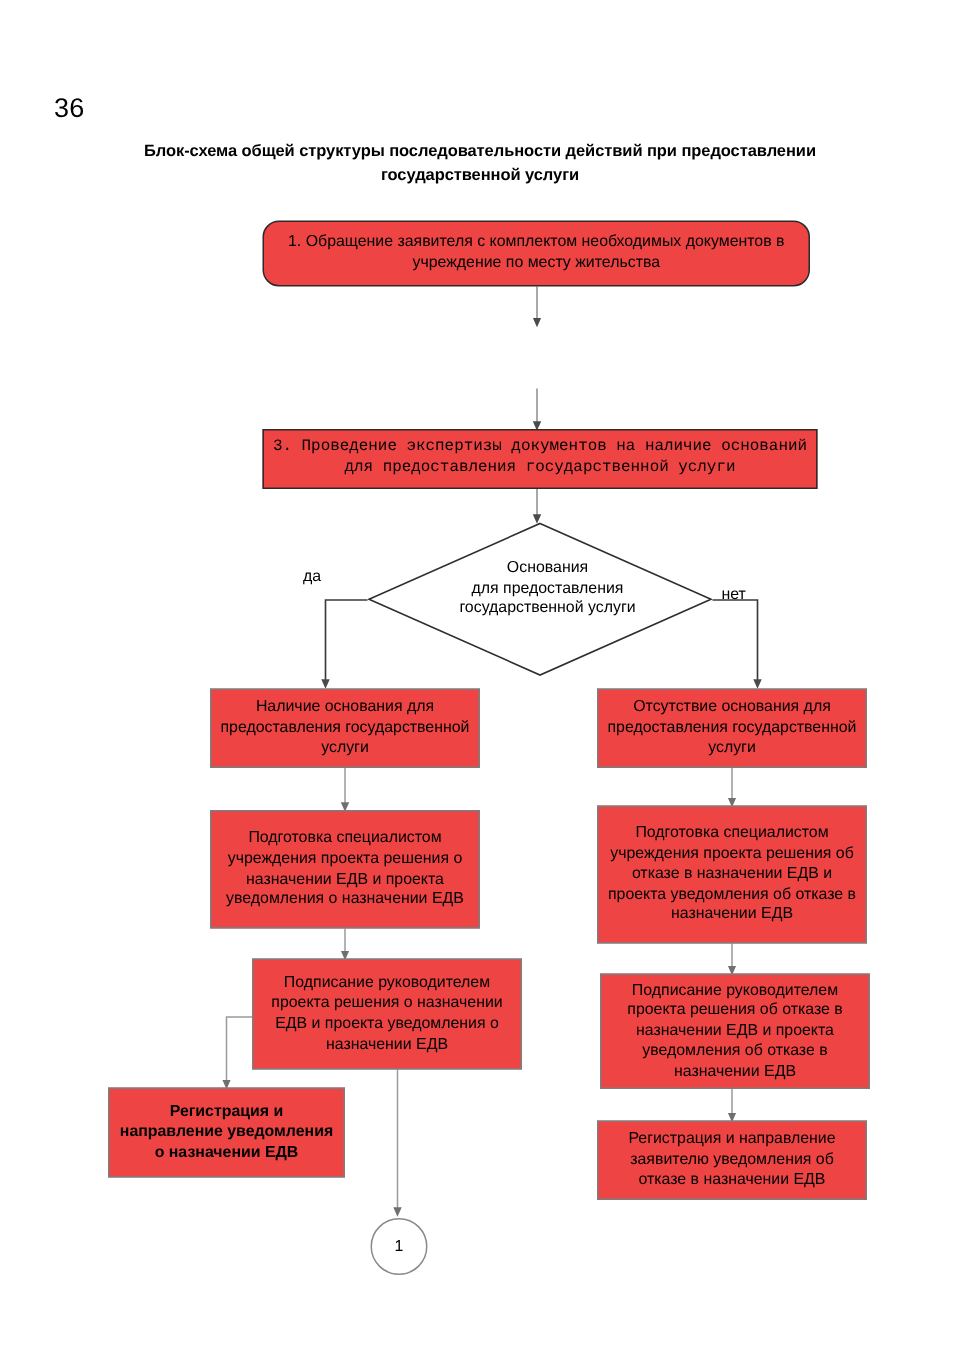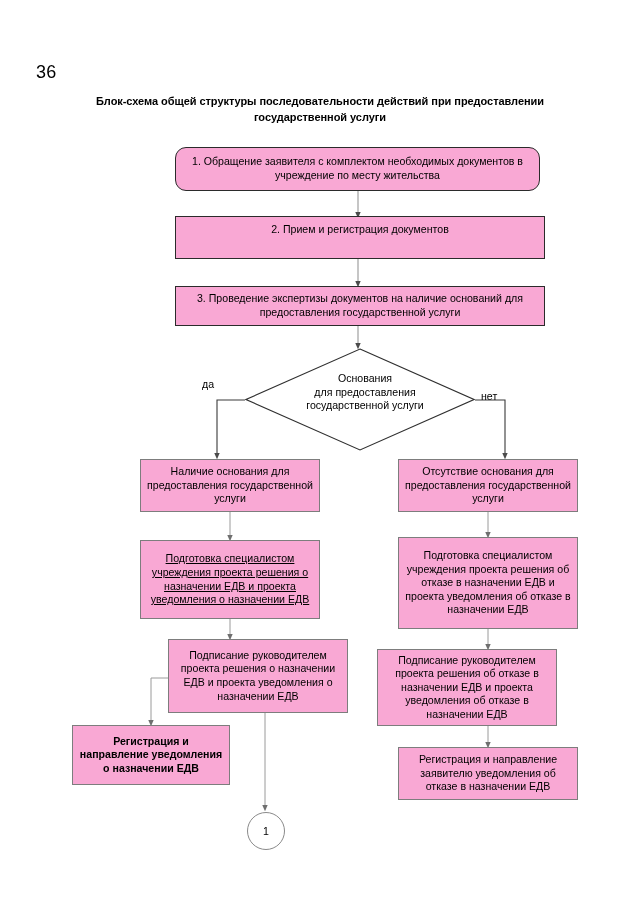--- a/index.html
+++ b/index.html
@@ -37,21 +37,21 @@
     text-align: center;
     font-size: 11px;
     font-weight: bold;
     line-height: 16px;
     letter-spacing: -0.05px;
   }
   
   .node {
     position: absolute;
     box-sizing: border-box;
-    background: #f9a8d4;
+    background: #ef4444;
     border: 1px solid #ululu;
     display: flex;
     align-items: center;
     justify-content: center;
     text-align: center;
   }
   .box {
     border: 1px solid #7d7d7d;
   }
   .box-solid {
@@ -172,64 +172,61 @@
       <path d="M488,512 L488,535" marker-end="url(#ah2)"></path>
       <path d="M488,629 L488,647" marker-end="url(#ah2)"></path>
       <path d="M488,726 L488,745" marker-end="url(#ah2)"></path>
     </g>
   </svg>
 
   <div class="node box-solid rounded" style="left:175px; top:147px; width:365px; height:44px;">
     <span class="txt">1. Обращение заявителя с комплектом необходимых документов в учреждение  по месту жительства</span>
   </div>
 
-  <div class="node box-solid top-align" style="left:175px; top:216px; width:370px; height:43px;">
-    <span class="txt">2. Прием и регистрация документов</span>
-  </div>
-
-  <div class="node box-solid" style="left:175px; top:286px; width:370px; height:40px;">
+
+  <div class="node box-solid" style="left:175px; top:286px; width:370px; height:40px;font-family:Liberation Mono, monospace;">
     <span class="txt">3. Проведение экспертизы документов на наличие оснований для  предоставления государственной услуги</span>
   </div>
 
   <div id="diamond-wrap">
     <svg width="230" height="103" viewBox="0 0 230 103">
       <polygon points="115,1 229,51.5 115,102 1,51.5" fill="#ffffff" stroke="#2f2f2f" stroke-width="1.1"></polygon>
     </svg>
     <div id="diamond-label">Основания
 для предоставления
 государственной услуги</div>
   </div>
   <div id="label-yes" class="branch-label">да</div>
   <div id="label-no" class="branch-label">нет</div>
 
   <div class="node box" style="left:140px; top:459px; width:180px; height:53px;">
     <span class="txt">Наличие основания для предоставления государственной услуги</span>
   </div>
 
-  <div class="node box" style="left:140px; top:540px; width:180px; height:79px;text-decoration:underline;">
+  <div class="node box" style="left:140px; top:540px; width:180px; height:79px;">
     <span class="txt">Подготовка специалистом учреждения проекта решения о назначении ЕДВ и проекта уведомления о назначении ЕДВ</span>
   </div>
 
   <div class="node box" style="left:140px; top:639px; width:180px; height:74px;margin-left:28px;">
     <span class="txt">Подписание руководителем проекта решения о назначении ЕДВ и проекта уведомления о назначении ЕДВ</span>
   </div>
 
   <div class="node box" style="left:72px; top:725px; width:158px; height:60px;font-weight:bold;">
     <span class="txt">Регистрация и направление уведомления о назначении ЕДВ</span>
   </div>
 
   <div class="node box" style="left:398px; top:459px; width:180px; height:53px;">
     <span class="txt">Отсутствие основания для предоставления государственной услуги</span>
   </div>
 
   <div class="node box" style="left:398px; top:537px; width:180px; height:92px;">
     <span class="txt">Подготовка специалистом учреждения проекта решения об отказе в назначении ЕДВ и проекта уведомления об отказе в назначении ЕДВ</span>
   </div>
 
-  <div class="node box" style="left:377px; top:649px; width:180px; height:77px;">
+  <div class="node box" style="left:400px; top:649px; width:180px; height:77px;">
     <span class="txt">Подписание руководителем проекта решения об отказе в назначении ЕДВ и проекта уведомления об отказе в назначении ЕДВ</span>
   </div>
 
   <div class="node box" style="left:398px; top:747px; width:180px; height:53px;">
     <span class="txt">Регистрация и направление заявителю уведомления об отказе в назначении ЕДВ</span>
   </div>
 
   <div id="connector-circle">
     <span>1</span>
   </div>

